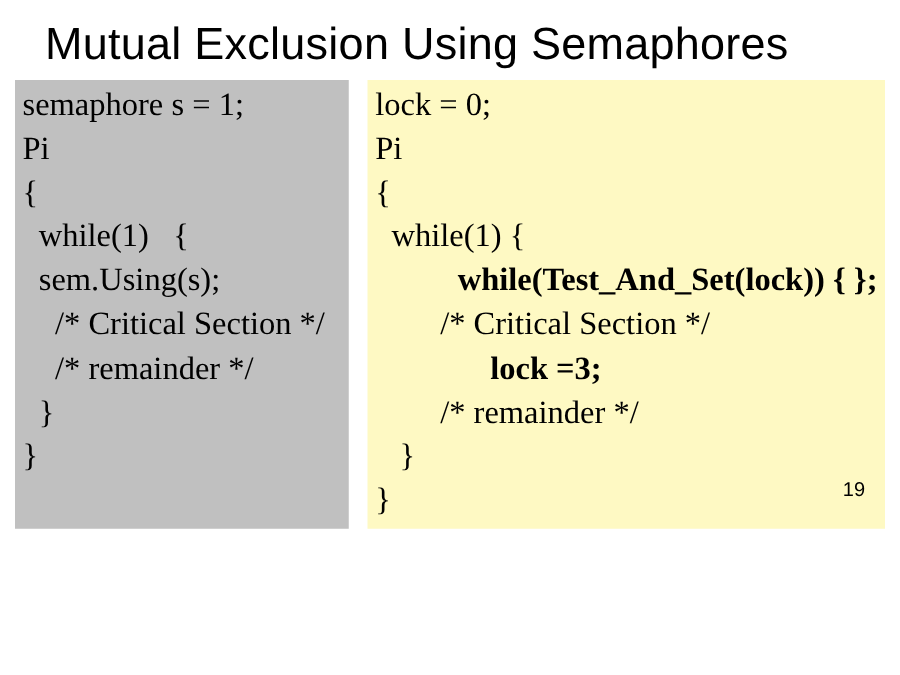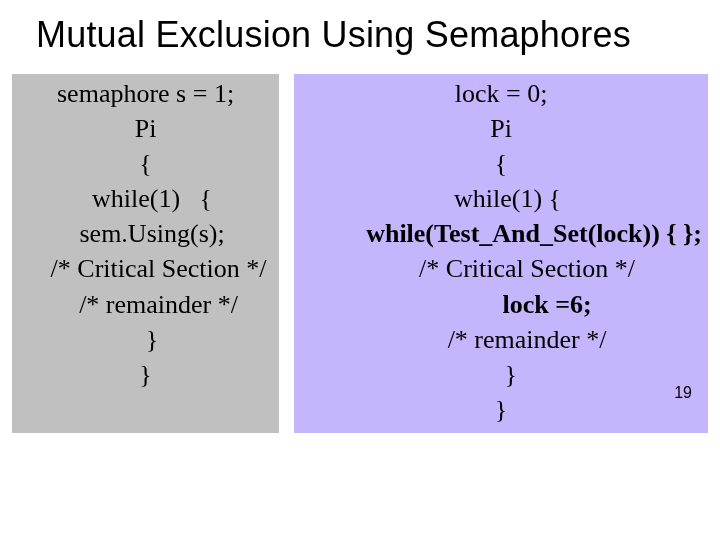--- a/index.html
+++ b/index.html
@@ -23,40 +23,39 @@
     top: 14px;
     left: 36px;
     right: 20px;
     font-family: Arial, Helvetica, sans-serif;
     font-size: 36px;
     letter-spacing: 0.2px;
     font-weight: 400;
   }
   .columns {
     position: absolute;
-    top: 74px;
+    top: 64px;
     left: 12px;
     right: 12px;
     display: flex;
     gap: 15px;
-    text-align: center;
   }
   .col {
     font-size: 26px;
     line-height: 1.35;
     padding: 2px 6px 6px 6px;
     box-sizing: border-box;
   }
   .col-left {
     width: 288px;
     background: #c0c0c0;
   }
   .col-right {
     flex: 1;
-    background: #c4b5fd;
+    background: #fef9c3;
     white-space: nowrap;
   }
   .code-line {
     display: block;
     white-space: pre;
   }
   .bold {
     font-weight: 700;
     margin-left: 40px;
   }
@@ -90,21 +89,21 @@
       <span class="code-line">}</span>
     </div>
 
     <div class="col col-right">
       <span class="code-line">lock = 0;</span>
       <span class="code-line">Pi</span>
       <span class="code-line">{</span>
       <span class="code-line">  while(1) {</span>
       <span class="code-line"><span>    </span><span class="bold">while(Test_And_Set(lock)) { };</span></span>
       <span class="code-line">        /* Critical Section */</span>
-      <span class="code-line"><span>        </span><span class="bold">lock =6;</span></span>
+      <span class="code-line"><span>        </span><span class="bold">lock =3;</span></span>
       <span class="code-line">        /* remainder */</span>
       <span class="code-line">   }</span>
       <span class="code-line">}</span>
     </div>
 
   </div>
 
   <div class="page-num">19</div>
 
 </div>

